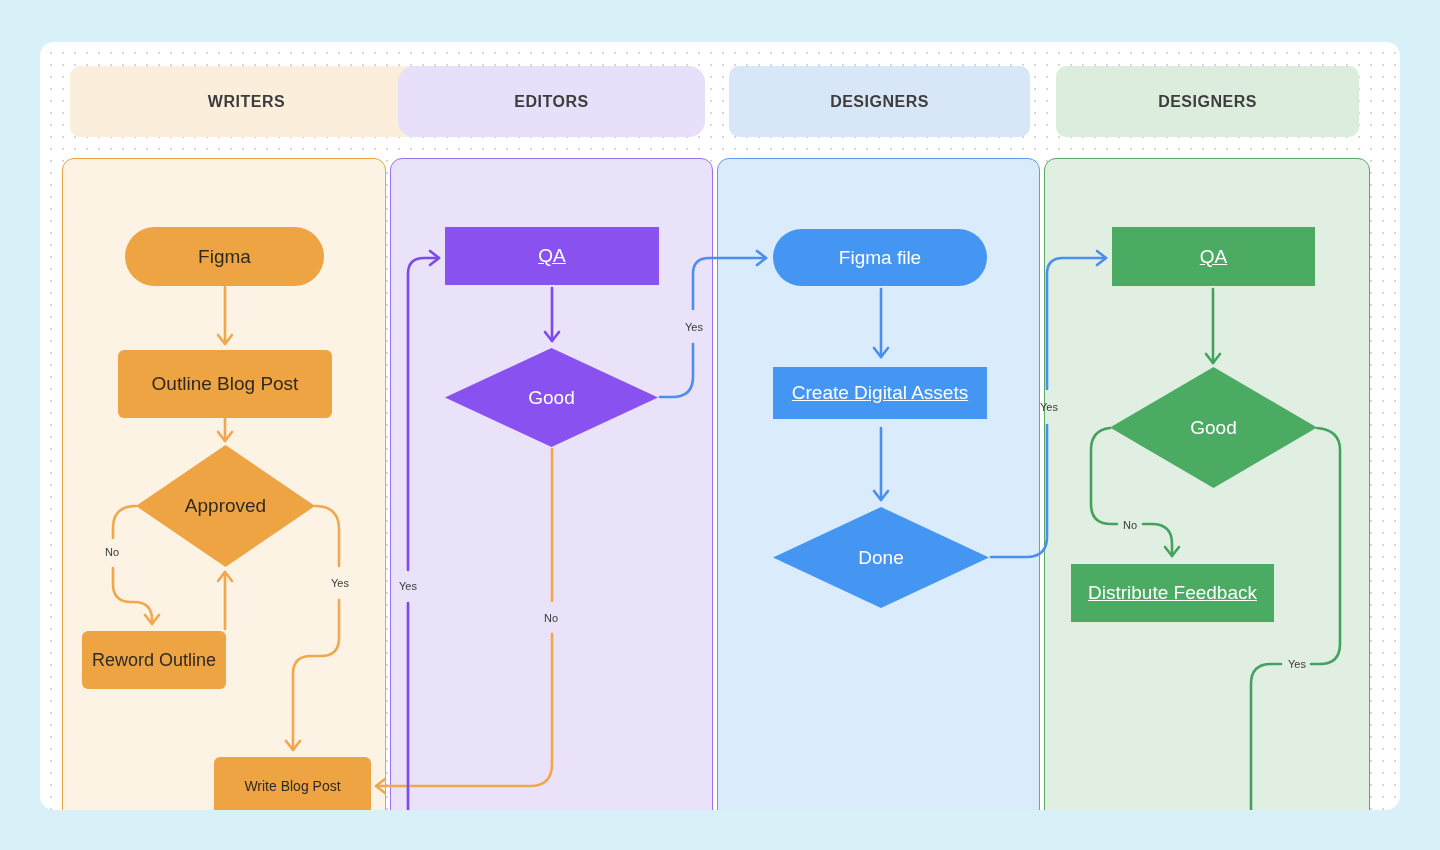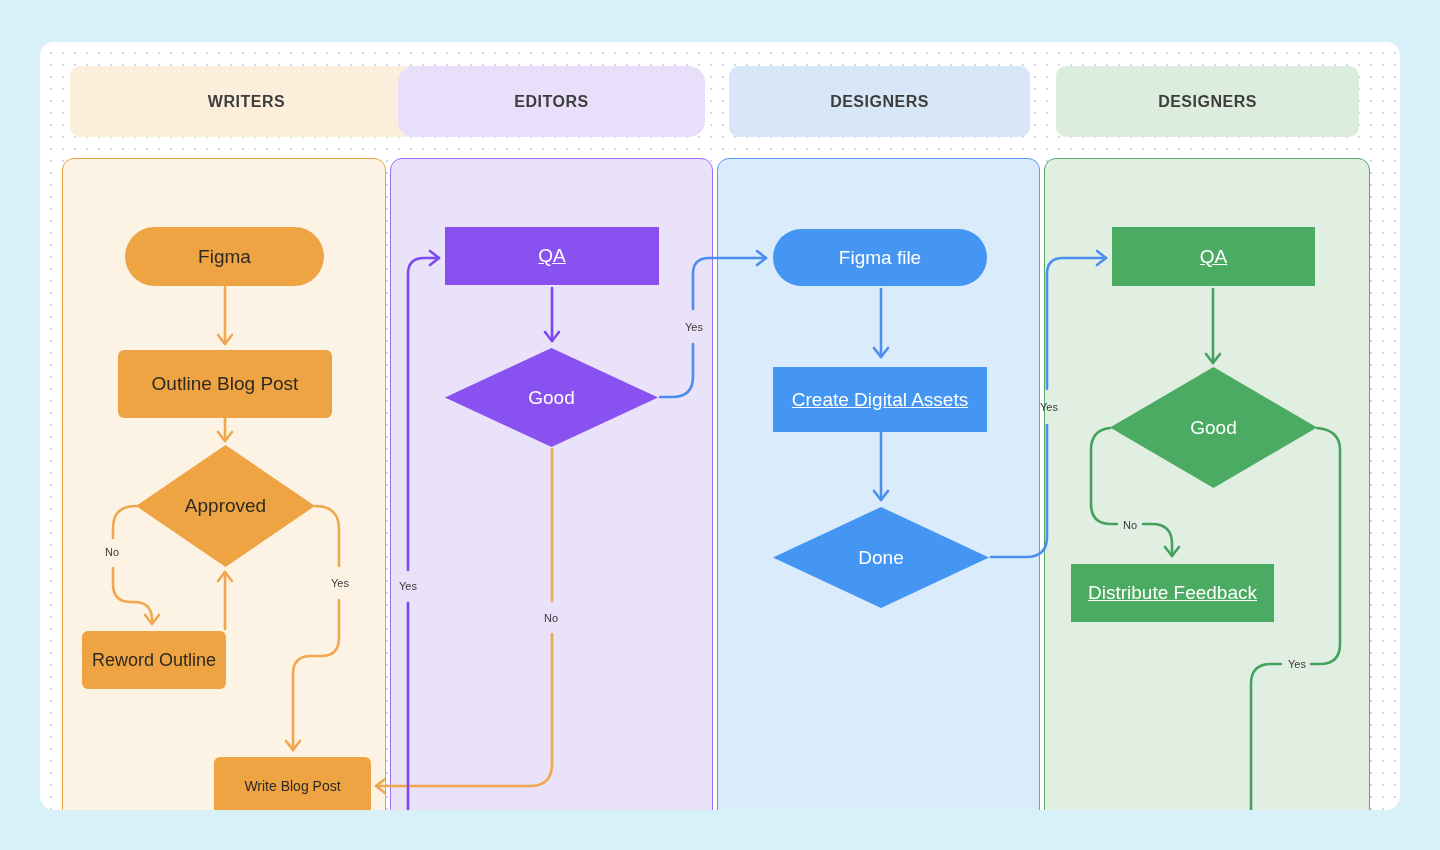--- a/index.html
+++ b/index.html
@@ -110,21 +110,21 @@
     <div class="node rect n-editors" style="left:405px;top:185px;width:214px;height:58px">
       <span>QA</span>
       </div>
     <div class="node diamond n-editors" style="left:405px;top:306px;width:213px;height:99px">
       <span>Good</span>
       </div>
 
     <div class="node pill n-designers" style="left:733px;top:187px;width:214px;height:57px">
       <span>Figma file</span>
       </div>
-    <div class="node rect n-designers" style="left:733px;top:325px;width:214px;height:65px">
+    <div class="node rect n-designers" style="left:733px;top:325px;width:214px;height:52px">
       <span>Create Digital Assets</span>
       </div>
     <div class="node diamond n-designers" style="left:733px;top:465px;width:216px;height:101px">
       <span>Done</span>
       </div>
 
     <div class="node rect n-marketing" style="left:1072px;top:185px;width:203px;height:59px">
       <span>QA</span>
       </div>
     <div class="node diamond n-marketing" style="left:1070px;top:325px;width:207px;height:121px">

